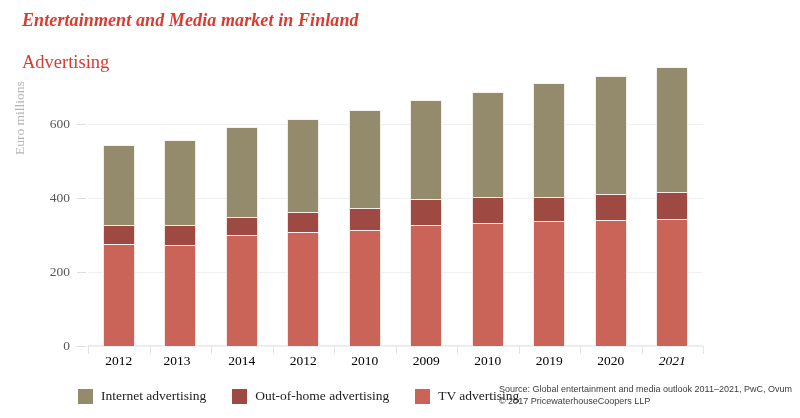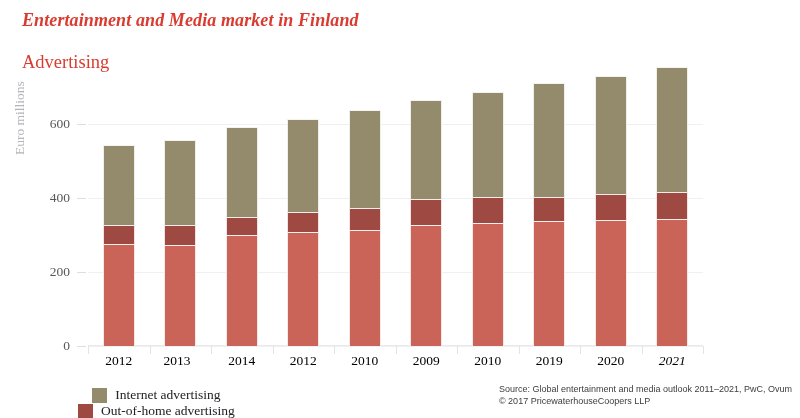--- a/index.html
+++ b/index.html
@@ -142,21 +142,20 @@
   }
 
   
   .legend {
     position: absolute;
     left: 78px;
     top: 387px;
     height: 18px;
     display: flex;
     align-items: center;
-    flex-direction: column;
   }
   .legend-item {
     display: flex;
     align-items: center;
     margin-right: 26px;
   }
   .legend-swatch {
     width: 15px;
     height: 15px;
     margin-right: 8px;

